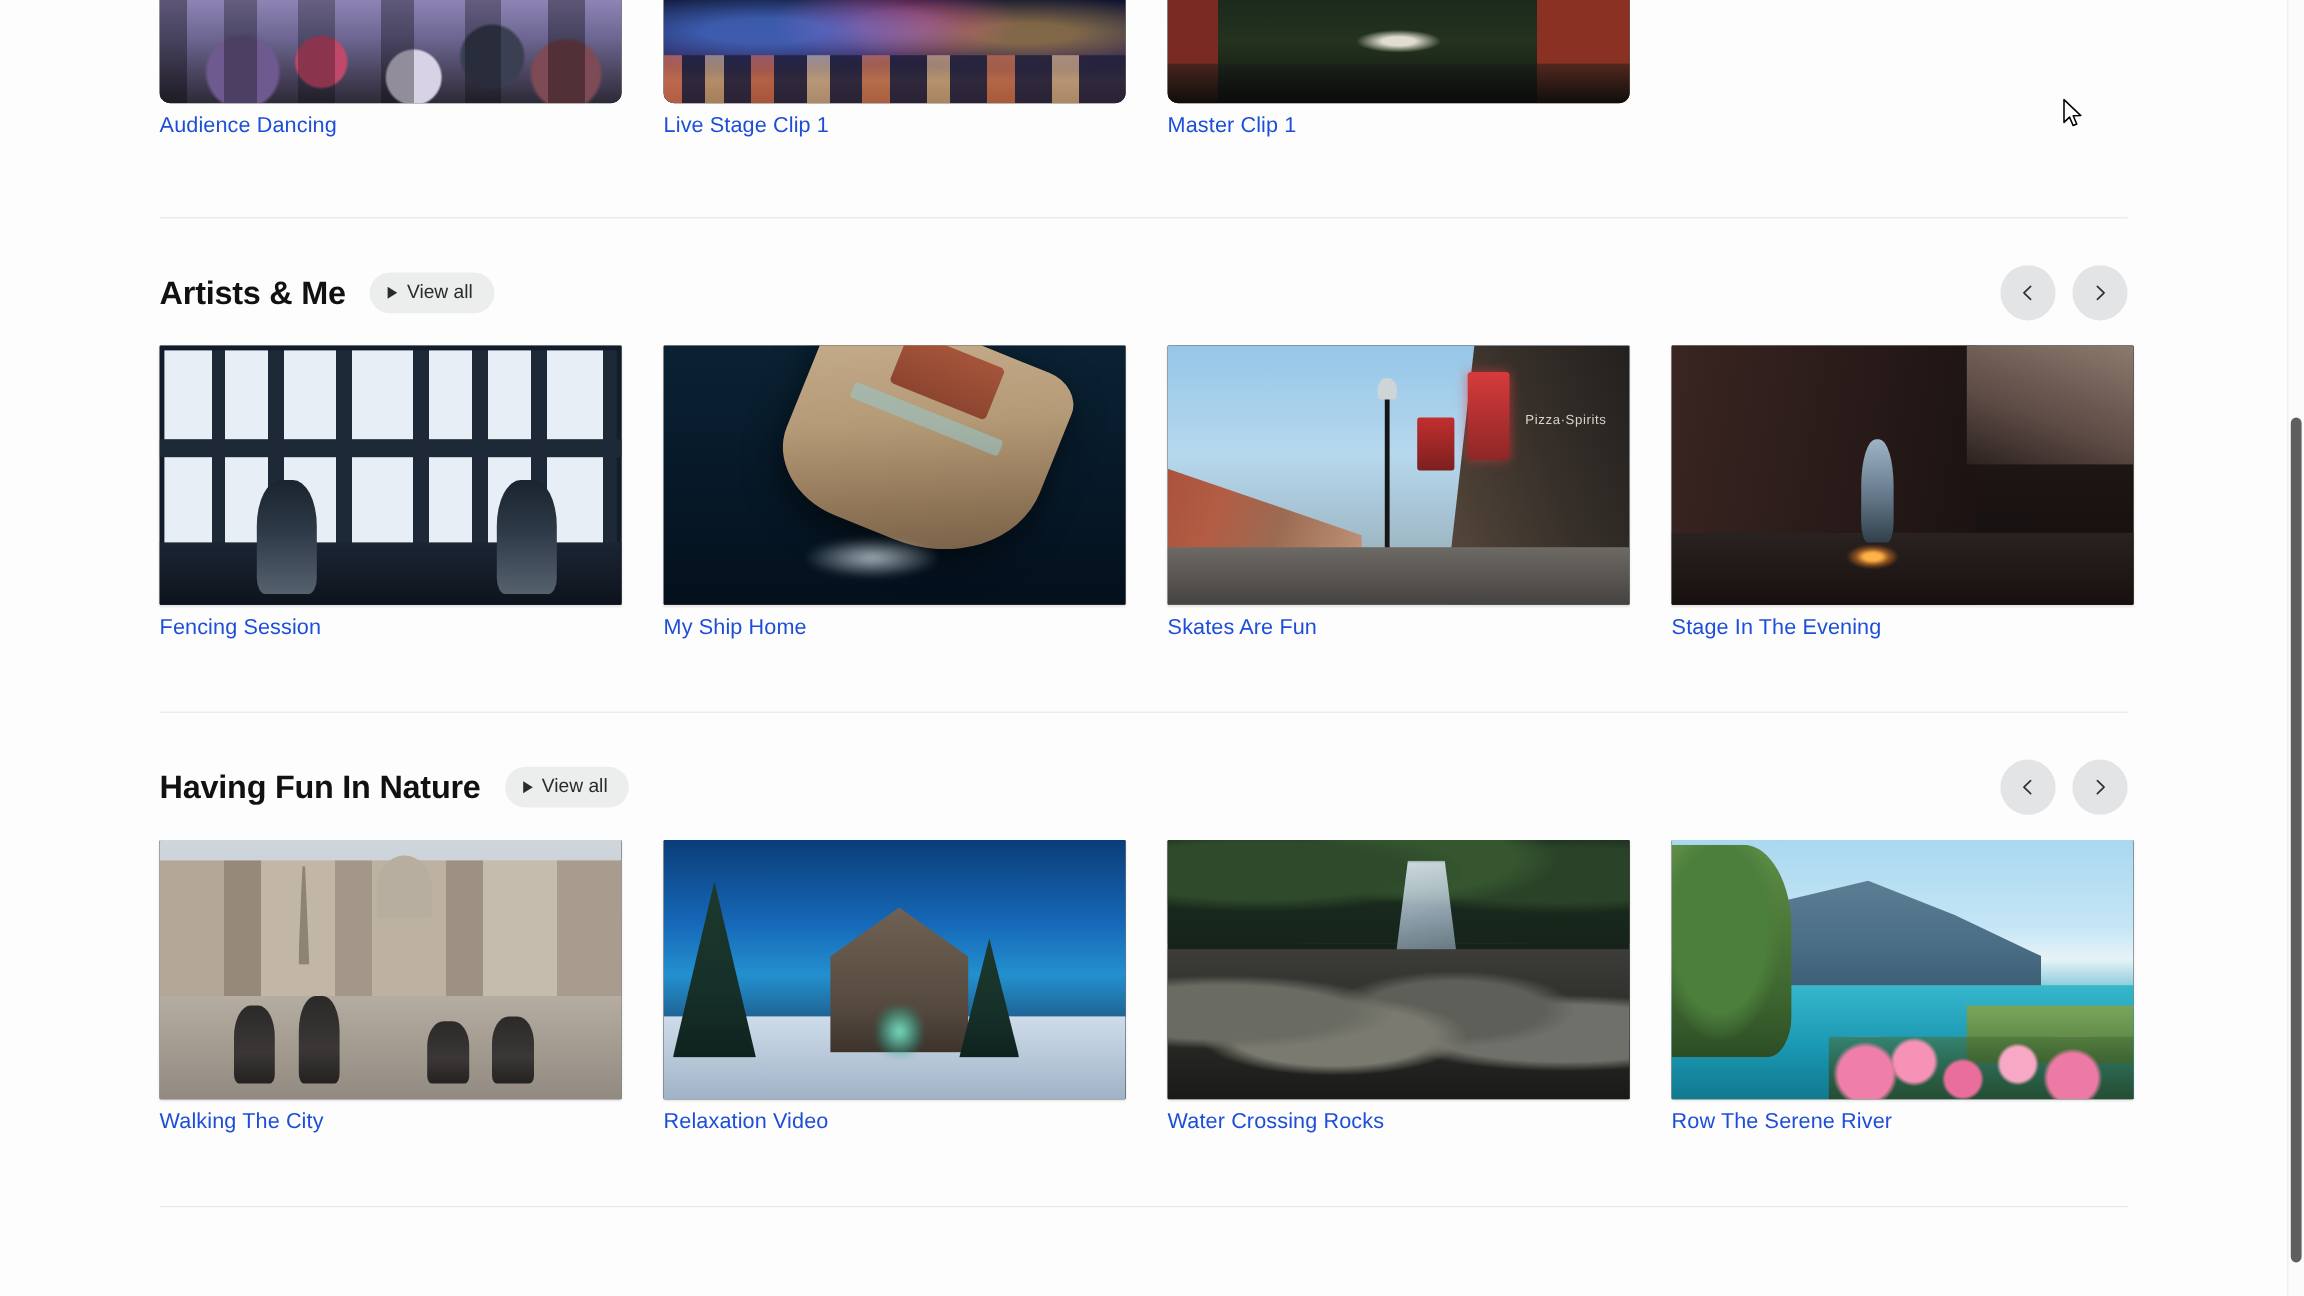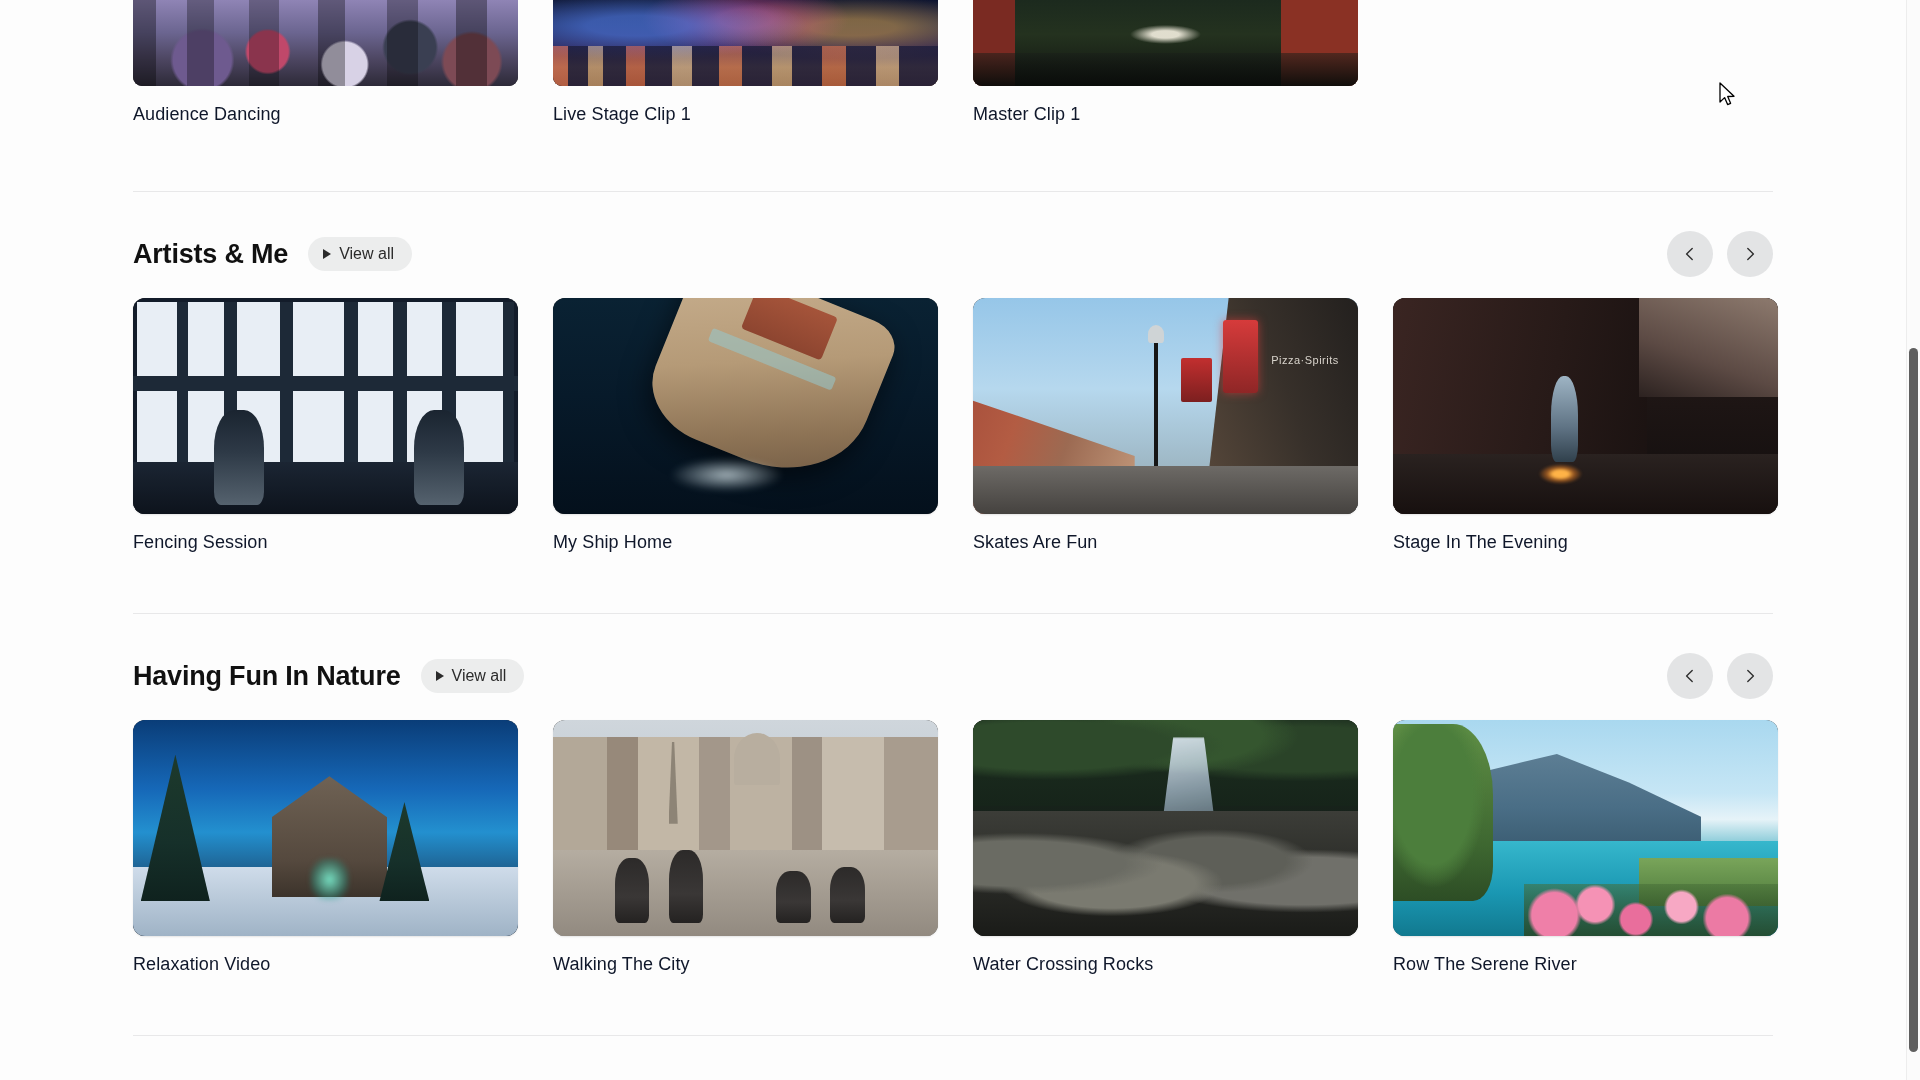--- a/index.html
+++ b/index.html
@@ -116,41 +116,41 @@
   }
 
   .card {
     cursor: pointer;
     width: 385px;
   }
 
   .thumb {
     width: 385px;
     height: 216px;
-    border-radius: 12px;
+    border-radius: 1px;
     overflow: hidden;
     position: relative;
     background: #1d1d1d;
     box-shadow: 0 1px 2px rgba(0,0,0,0.10);
   }
 
   .thumb-clip-top {
     height: 86px;
     border-radius: 0 0 9px 9px;
     width: 385px;
     overflow: hidden;
     position: relative;
     background: #1d1d1d;
   }
 
   .card-label {
     font-size: 18px;
-    color: #0f172a;
+    color: #1d4ed8;
     font-weight: 400;
-    margin-top: 18px;
+    margin-top: 8px;
     letter-spacing: 0.1px;
     white-space: nowrap;
   }
 
   .divider {
     height: 1px;
     background: #e8e8e9;
     margin: 42px 133px 0 133px;
   }
 
@@ -691,49 +691,49 @@
                 </svg>
               </span>
             </button>
           </div>
         </div>
 
         <div class="card-row">
 
           <div class="card">
             <div class="thumb">
-              <div class="scene sc-relax">
-                <div class="snow"></div>
-                  <div class="church"></div>
-                <div class="glow"></div>
-                  <div class="tree1"></div>
-                  <div class="tree2"></div>
-              </div>
-            </div>
-            <div class="card-label">Relaxation Video</div>
-          </div>
-
-          <div class="card">
-            <div class="thumb">
               <div class="scene sc-city">
                 <div class="blocks"></div>
                   <div class="dome"></div>
                   <div class="obelisk"></div>
                 <div class="plaza"></div>
                 <div class="ppl a"></div>
                   <div class="ppl b"></div>
                 <div class="ppl c"></div>
                   <div class="ppl d"></div>
               </div>
             </div>
             <div class="card-label">Walking The City</div>
           </div>
 
           <div class="card">
             <div class="thumb">
+              <div class="scene sc-relax">
+                <div class="snow"></div>
+                  <div class="church"></div>
+                <div class="glow"></div>
+                  <div class="tree1"></div>
+                  <div class="tree2"></div>
+              </div>
+            </div>
+            <div class="card-label">Relaxation Video</div>
+          </div>
+
+          <div class="card">
+            <div class="thumb">
               <div class="scene sc-fall">
                 <div class="canopy"></div>
                   <div class="water"></div>
                   <div class="rocks"></div>
               </div>
             </div>
             <div class="card-label">Water Crossing Rocks</div>
           </div>
 
           <div class="card">

